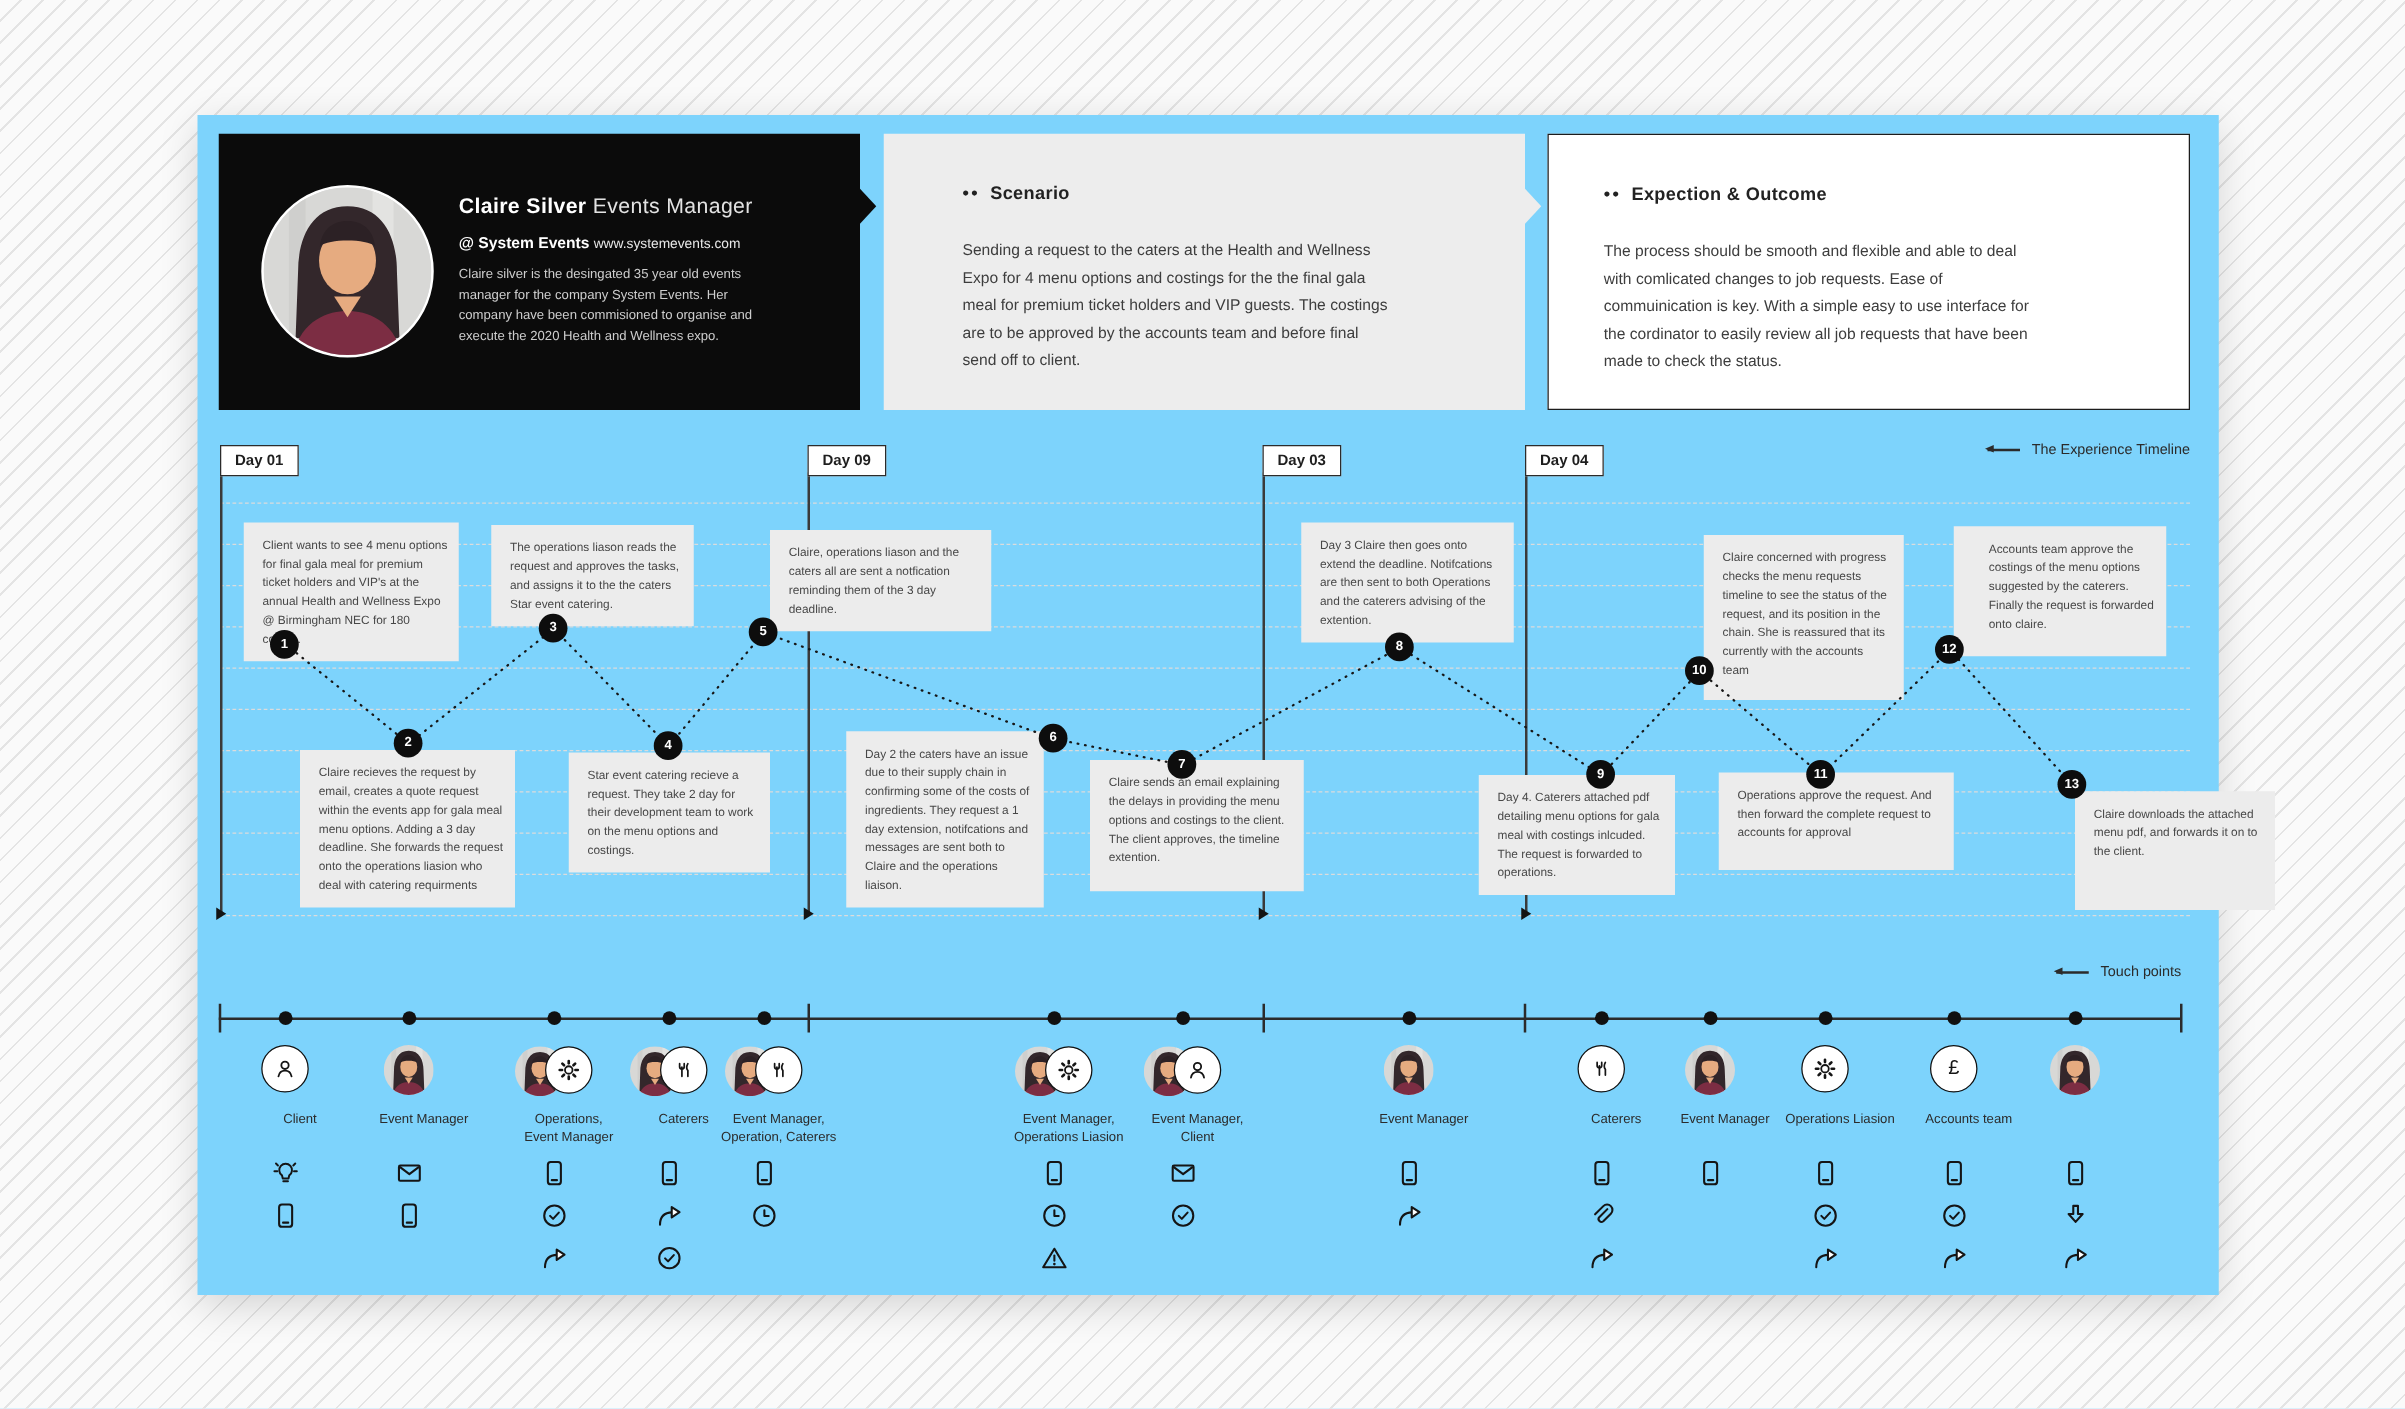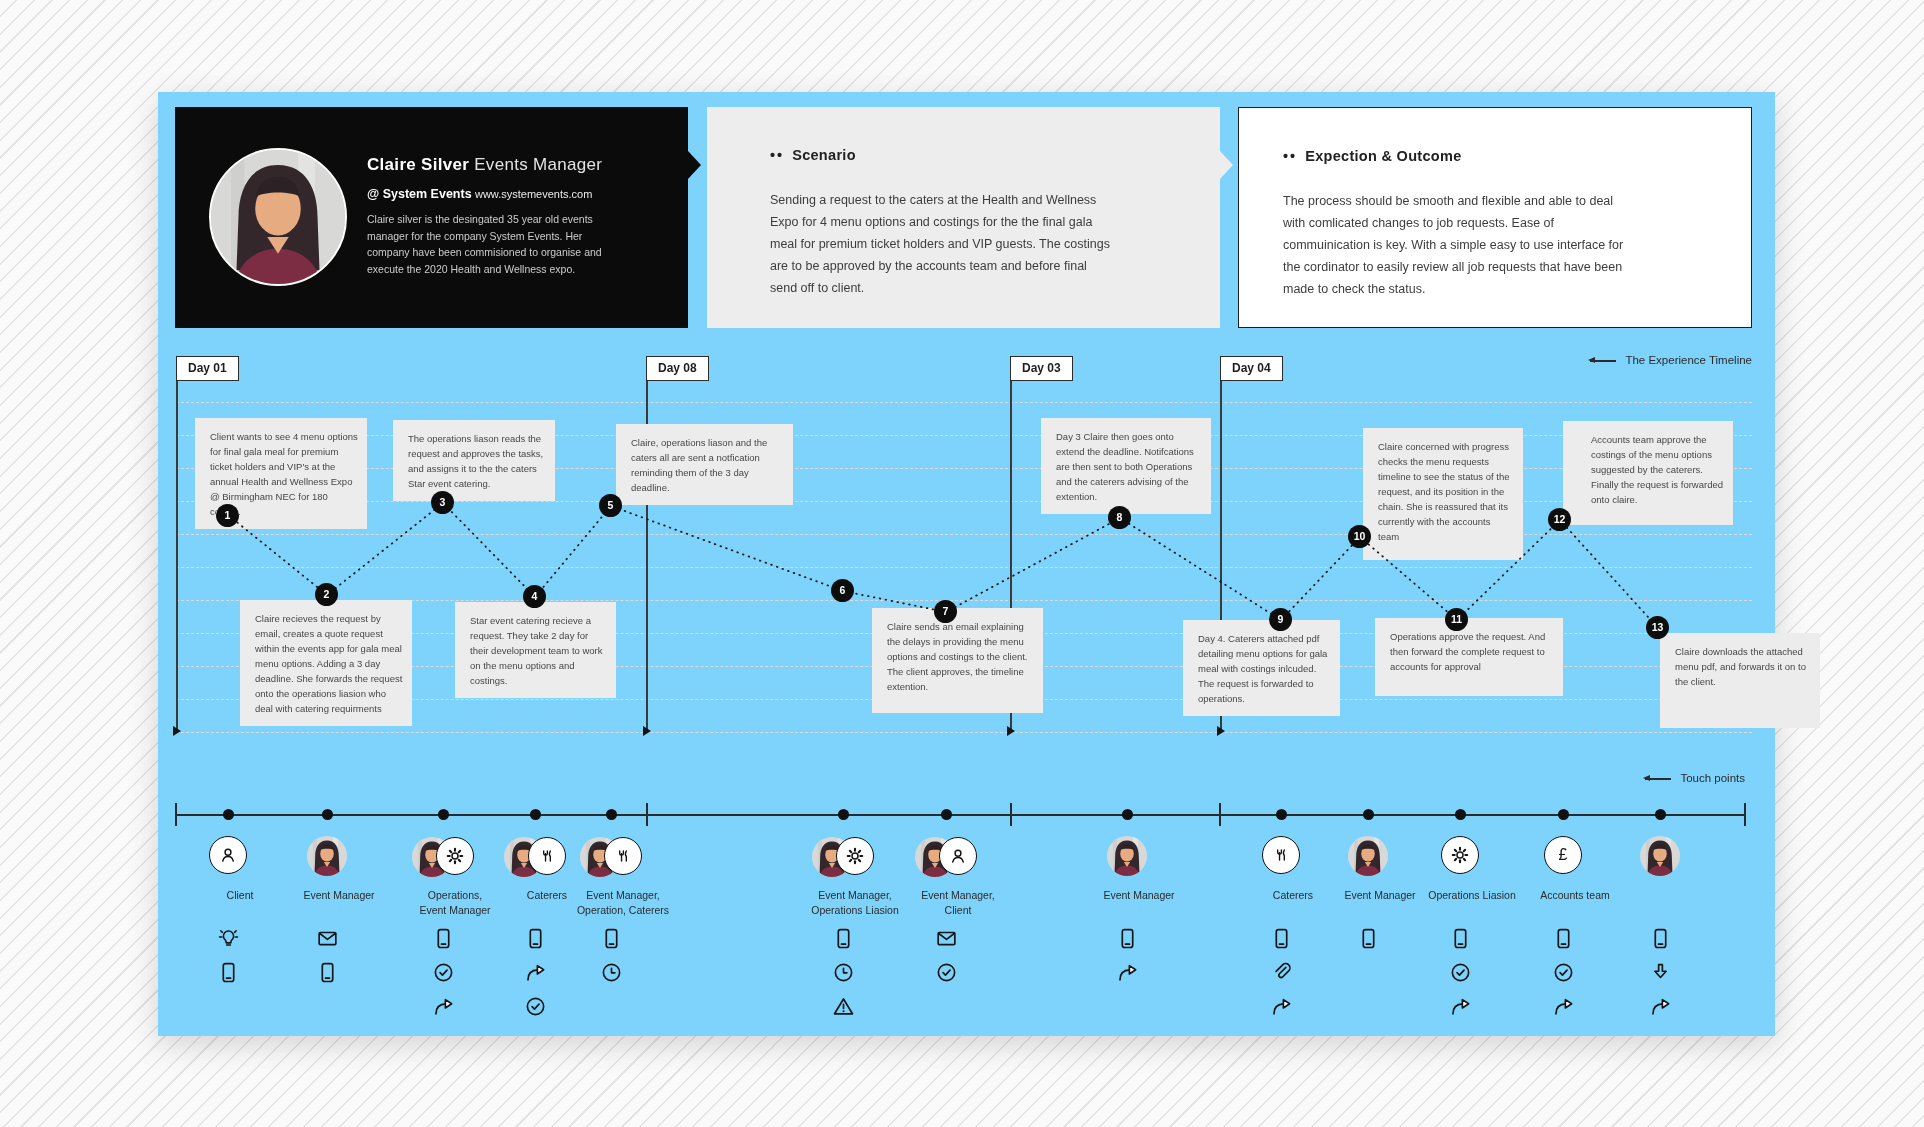--- a/index.html
+++ b/index.html
@@ -233,39 +233,40 @@
   <div class="gridline" style="top:607px"></div>
   <div class="gridline" style="top:640px"></div>
 
   <div class="day" style="left:18px">
     <div class="day-line"></div>
     <div class="day-box">Day 01</div>
     <div class="day-arrow"></div>
   </div>
   <div class="day" style="left:488px">
     <div class="day-line"></div>
-    <div class="day-box">Day 08</div>
+    <div class="day-box">Day 09</div>
     <div class="day-arrow"></div>
   </div>
   <div class="day" style="left:852px">
     <div class="day-line"></div>
     <div class="day-box">Day 03</div>
     <div class="day-arrow"></div>
   </div>
   <div class="day" style="left:1062px">
     <div class="day-line"></div>
     <div class="day-box">Day 04</div>
     <div class="day-arrow"></div>
   </div>
 
   <div class="step-card" style="left:37px;  top:326px; width:172px; min-height:100px;">Client wants to see 4 menu options for final gala meal for premium ticket holders and VIP's at the annual Health and Wellness Expo @ Birmingham NEC for 180 covers.</div>
   <div class="step-card" style="left:82px;  top:508px; width:172px; min-height:124px;">Claire recieves the request by email, creates a quote request within the events app for gala meal menu options. Adding a 3 day deadline. She forwards the request onto the operations liasion who deal with catering requirments</div>
   <div class="step-card" style="left:235px; top:328px; width:162px; min-height:74px;">The operations liason reads the request and approves the tasks, and assigns it to the the caters Star event catering.</div>
   <div class="step-card" style="left:297px; top:510px; width:161px; min-height:88px;">Star event catering recieve a request. They take 2 day for their development team to work on the menu options and costings.</div>
   <div class="step-card" style="left:458px; top:332px; width:177px; min-height:73px;">Claire, operations liason and the caters all are sent a notfication reminding them of the 3 day deadline.</div>
+  <div class="step-card" style="left:519px; top:493px; width:158px; min-height:135px;">Day 2 the caters have an issue due to their supply chain in confirming some of the costs of ingredients. They request a 1 day extension, notifcations and messages are sent both to Claire and the operations liaison.</div>
   <div class="step-card" style="left:714px; top:516px; width:171px; min-height:105px;">Claire sends an email explaining the delays in providing the menu options and costings to the client. The client approves, the timeline extention.</div>
   <div class="step-card" style="left:883px; top:326px; width:170px; min-height:94px;">Day 3 Claire then goes onto extend the deadline. Notifcations are then sent to both Operations and the caterers advising of the extention.</div>
   <div class="step-card" style="left:1025px;top:528px; width:157px; min-height:92px;">Day 4. Caterers attached pdf detailing menu options for gala meal with costings inlcuded. The request is forwarded  to operations.</div>
   <div class="step-card" style="left:1205px;top:336px; width:160px; min-height:132px;">Claire concerned with progress checks the menu requests timeline to see the status of the request, and its position in the chain. She is reassured that its currently with the accounts team</div>
   <div class="step-card" style="left:1217px;top:526px; width:188px; min-height:78px;">Operations approve the request. And then forward the complete request to accounts for approval</div>
   <div class="step-card" style="left:1405px;top:329px; width:170px; min-height:104px;padding-left:28px;">Accounts team approve the costings of the menu options suggested by the caterers. Finally the request is forwarded onto claire.</div>
   <div class="step-card" style="left:1502px;top:541px; width:160px; min-height:95px;">Claire downloads the attached menu pdf, and forwards it on to the client.</div>
 
   <svg class="connector" width="1617" height="944">
     <path d="M70 423 L169 503 L285 411 L377 505 L453 414 L685 499 L788 520 L962 426 L1123 528 L1202 445 L1299 528 L1402 428 L1500 536" fill="none" stroke="#161616" stroke-width="1.8" stroke-linecap="round" stroke-dasharray="0.6 5.4"></path>

